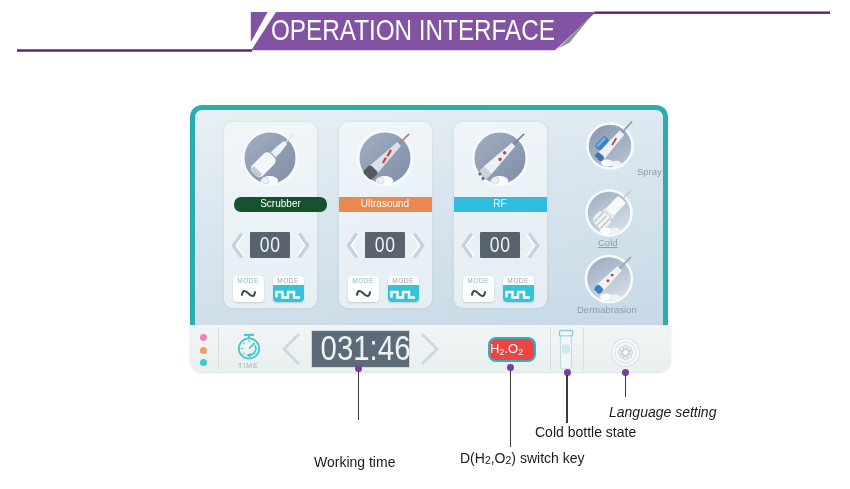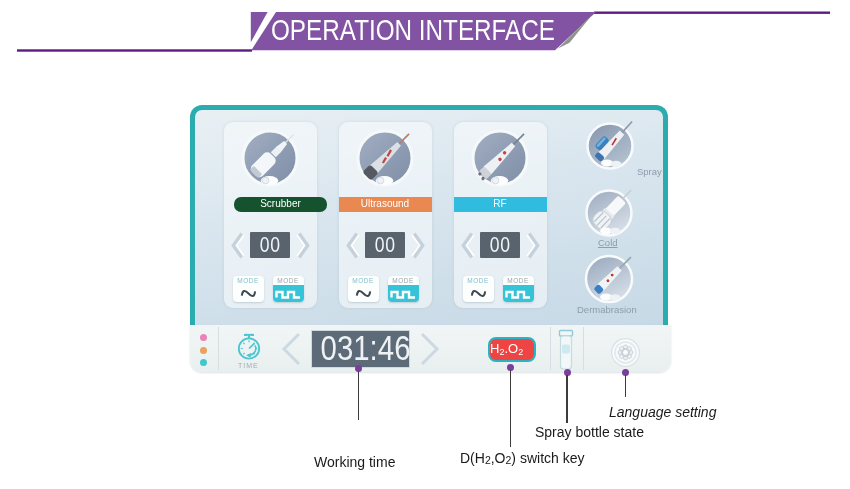--- a/index.html
+++ b/index.html
@@ -296,17 +296,17 @@
 <div class="adot" style="left:355px;top:364.5px;"></div>
 <div class="aline" style="left:357.8px;top:371px;height:49px;"></div>
 <div class="ann" style="left:314px;top:425.5px;margin-top:28px;">Working time</div>
 
 <div class="adot" style="left:507px;top:363.5px;"></div>
 <div class="aline" style="left:509.8px;top:370px;height:77px;"></div>
 <div class="ann" style="left:460px;top:449.5px;">D(H<sub>2</sub>,O<sub>2</sub>) switch key</div>
 
 <div class="adot" style="left:563.5px;top:369px;"></div>
 <div class="aline" style="left:566.3px;top:375px;height:48px;"></div>
-<div class="ann" style="left:535px;top:424px;">Spray bottle state</div>
+<div class="ann" style="left:535px;top:424px;">Cold bottle state</div>
 
 <div class="adot" style="left:622px;top:369px;"></div>
 <div class="aline" style="left:624.8px;top:375px;height:22px;"></div>
 <div class="ann" style="left:609px;top:403.5px;font-style:italic;">Language setting</div>
 
 </body></html>

